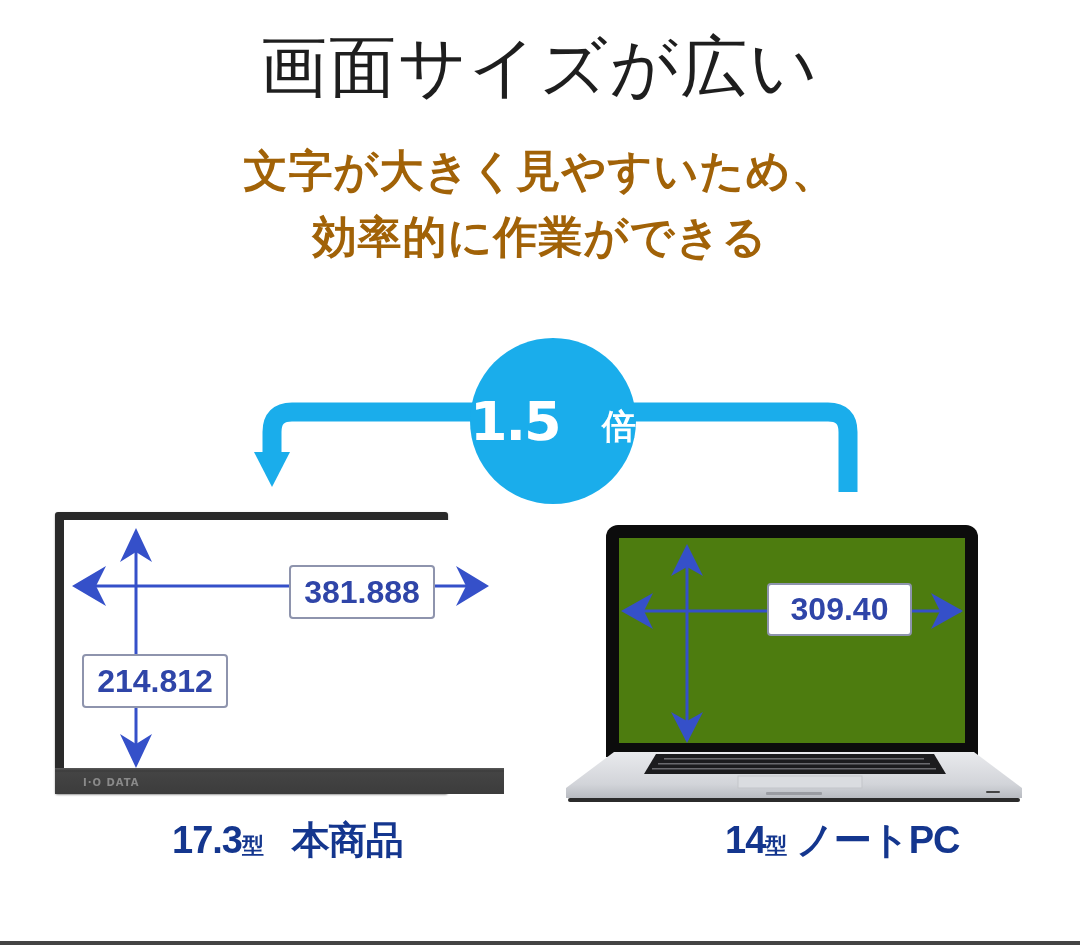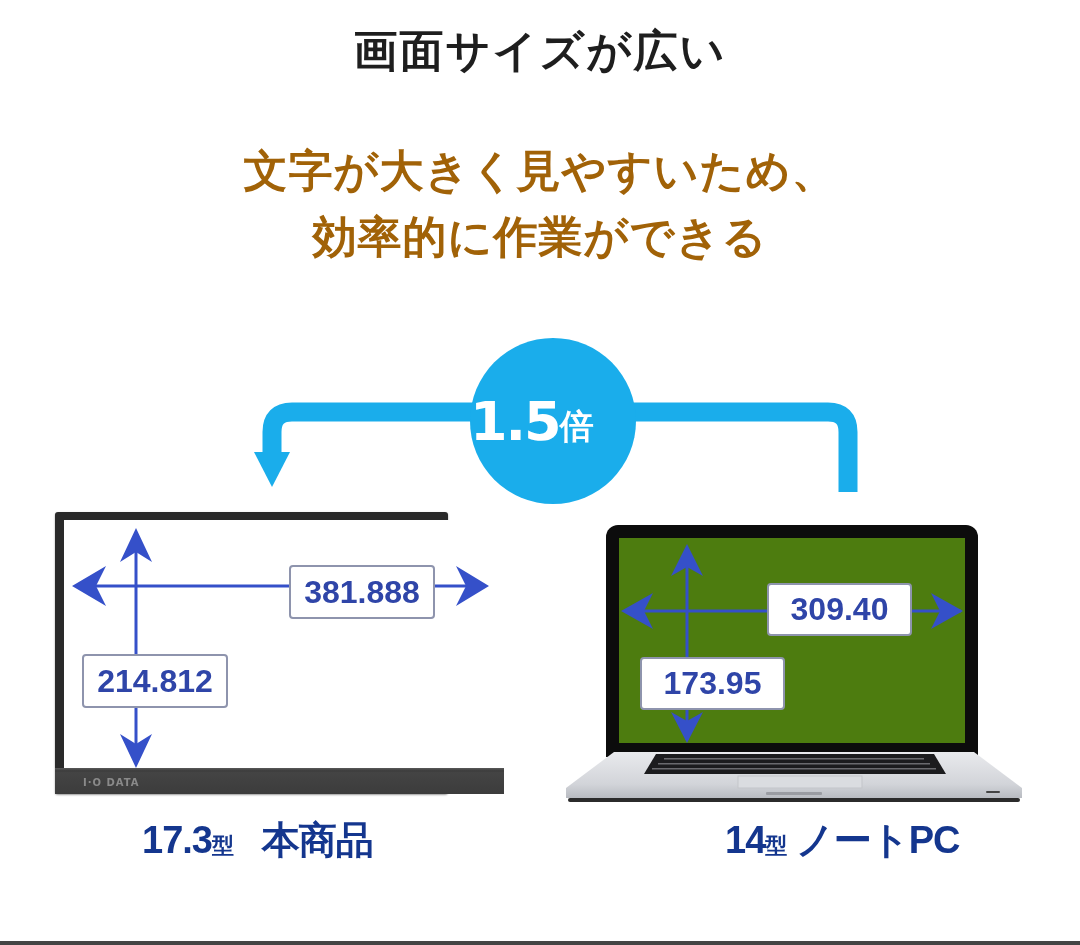--- a/index.html
+++ b/index.html
@@ -4,34 +4,34 @@
 <style>
   html, body { margin: 0; padding: 0; }
   body {
     width: 1080px; height: 945px; position: relative; overflow: hidden;
     background: #ffffff;
     font-family: "DejaVu Sans", "Liberation Sans", sans-serif;
   }
   .abs { position: absolute; }
   .title {
     left: 0; width: 1080px; top: 22px; text-align: center;
-    font-size: 44px; font-weight: bold; color: #1e1e1e; letter-spacing: 2px;
+    font-size: 67px; font-weight: normal; color: #1e1e1e; letter-spacing: 2px;
   }
   .subtitle {
     left: 0; width: 1080px; text-align: center;
     font-size: 44px; font-weight: bold; color: #a16207; letter-spacing: 1px;
   }
   .sub1 { top: 142px; }
   .sub2 { top: 208px; font-family: Liberation Mono, monospace; }
 
   
   .ratio-svg { left: 0; top: 340px; }
   .ratio-badge {
     left: 470px; top: 338px; width: 166px; height: 166px; border-radius: 50%;
-    background: #1aadeb; color: #fff; display: flex; align-items: center; justify-content: flex-start;
+    background: #1aadeb; color: #fff; display: flex; align-items: center; justify-content: space-between;
     font-weight: bold;
   }
   .ratio-badge .num { font-size: 54px; letter-spacing: -2px; }
   .ratio-badge .unit { font-size: 34px; margin-top: 12px; }
 
   
   .monitor {
     left: 55px; top: 512px; width: 393px; height: 282px;
     background: #2a2a2a; border-radius: 3px;
     box-shadow: 0 1px 2px rgba(0,0,0,0.4);
@@ -65,21 +65,21 @@
     font-family: "Liberation Sans", "DejaVu Sans", sans-serif;
     box-sizing: border-box;
   }
 
   .caption {
     top: 815px; font-size: 38px; font-weight: bold; color: #14368e;
     font-family: "Liberation Sans", "DejaVu Sans", sans-serif;
     letter-spacing: -1px;
   }
   .caption .small { font-size: 22px; }
-  .cap-left { left: 142px; }
+  .cap-left { left: 172px; }
   .cap-right { left: 683px; margin-left: 42px; }
 
   .bottom-rule { left: 0; top: 941px; width: 1080px; height: 4px; background: #444; }
 </style>
 </head>
 <body>
 
 <div class="abs title">画面サイズが広い</div>
 <div class="abs subtitle sub1">文字が大きく見やすいため、</div>
 <div class="abs subtitle sub2">効率的に作業ができる</div>
@@ -123,21 +123,20 @@
         <line x1="68" y1="14" x2="68" y2="202"></line>
       </g>
       <g fill="#3550c9">
         <polygon points="2,73 34,55 25,73 34,91"></polygon>
         <polygon points="344,73 312,55 321,73 312,91"></polygon>
         <polygon points="68,6 52,38 68,29 84,38"></polygon>
         <polygon points="68,205 52,174 68,183 84,174"></polygon>
       </g>
     </svg>
     <div class="dim-box" style="left:148px;top:45px;width:145px;height:53px;">309.40</div>
-    <div class="dim-box" style="left:21px;top:119px;width:145px;height:53px;">173.95</div>
   </div>
 </div>
 <svg class="abs laptop-base" width="460" height="52" viewBox="0 0 460 52">
   <defs>
     <linearGradient id="baseg" x1="0" y1="0" x2="0" y2="1">
       <stop offset="0" stop-color="#e9eaed"></stop>
       <stop offset="0.7" stop-color="#d2d4d9"></stop>
       <stop offset="1" stop-color="#b8bbc1"></stop>
     </linearGradient>
   </defs>

